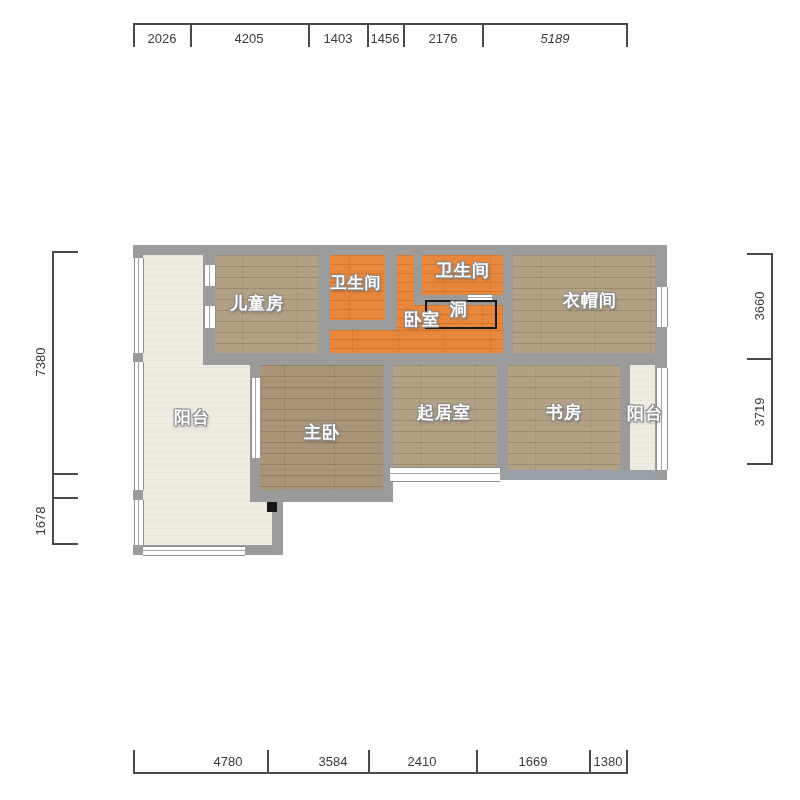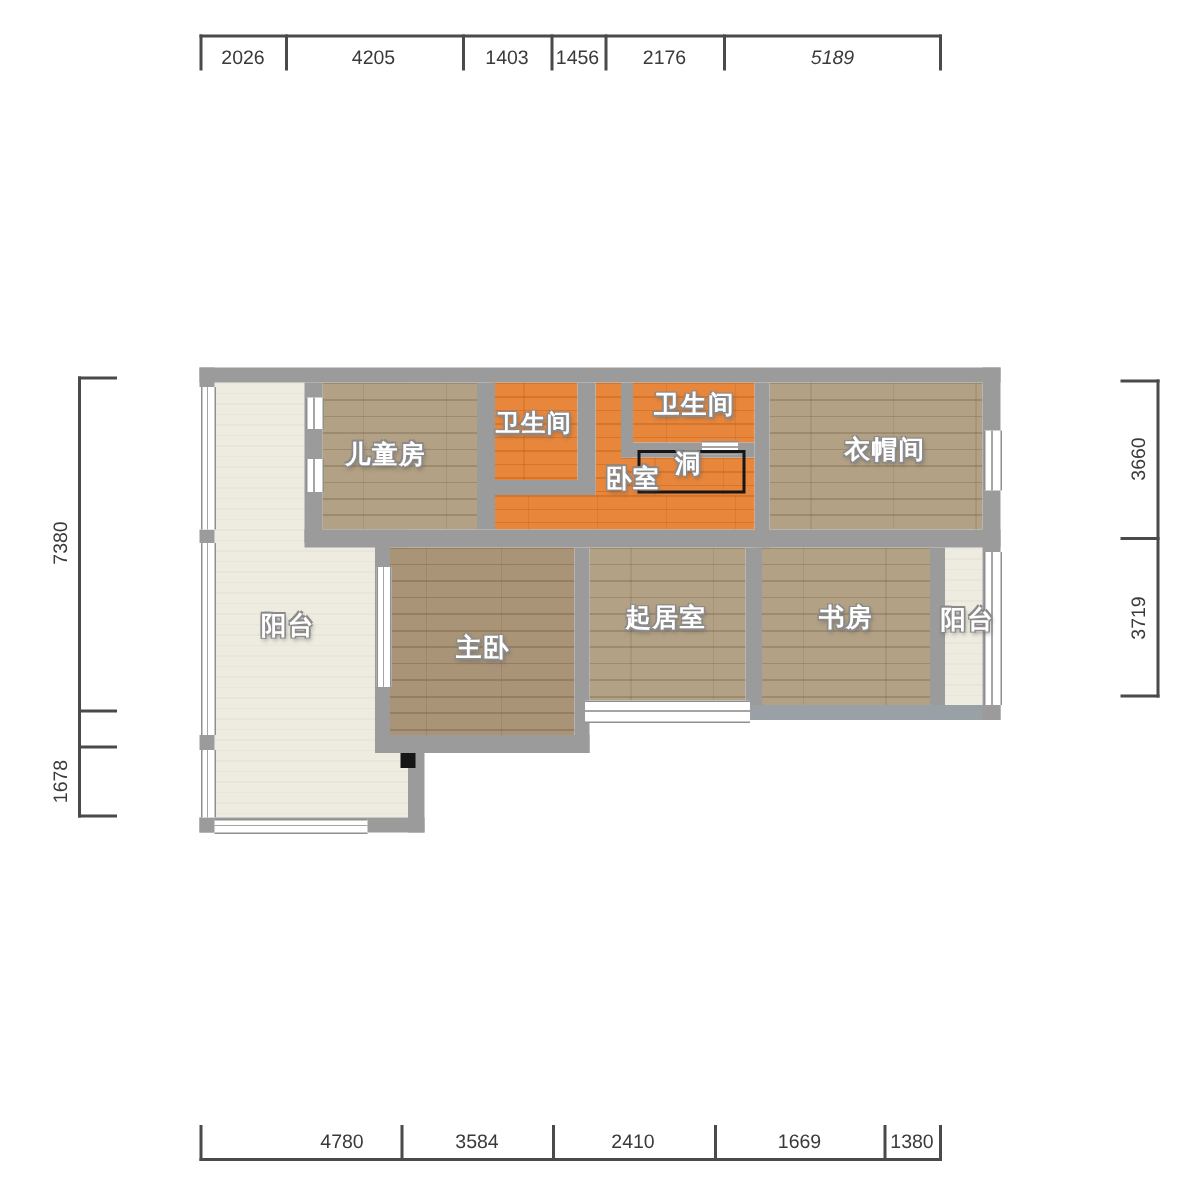--- a/index.html
+++ b/index.html
@@ -146,21 +146,21 @@
   <span class="dlabel" style="left:555px;top:38px;font-style:italic;">5189</span>
 
   <div class="abs dline" style="left:133px;top:772px;width:495px;height:2px;"></div>
   <div class="abs dtick" style="left:133px;top:750px;width:2px;height:24px;"></div>
   <div class="abs dtick" style="left:267px;top:750px;width:2px;height:24px;"></div>
   <div class="abs dtick" style="left:368px;top:750px;width:2px;height:24px;"></div>
   <div class="abs dtick" style="left:476px;top:750px;width:2px;height:24px;"></div>
   <div class="abs dtick" style="left:589px;top:750px;width:2px;height:24px;"></div>
   <div class="abs dtick" style="left:626px;top:750px;width:2px;height:24px;"></div>
   <span class="dlabel" style="left:200px;top:761px;margin-left:28px;">4780</span>
-  <span class="dlabel" style="left:318px;top:761px;text-align:right;">3584</span>
+  <span class="dlabel" style="left:333px;top:761px;text-align:right;">3584</span>
   <span class="dlabel" style="left:422px;top:761px;">2410</span>
   <span class="dlabel" style="left:533px;top:761px;">1669</span>
   <span class="dlabel" style="left:608px;top:761px;">1380</span>
 
   <div class="abs dline" style="left:52px;top:251px;width:2px;height:294px;"></div>
   <div class="abs dtick" style="left:52px;top:251px;width:26px;height:2px;"></div>
   <div class="abs dtick" style="left:52px;top:473px;width:26px;height:2px;"></div>
   <div class="abs dtick" style="left:52px;top:497px;width:26px;height:2px;"></div>
   <div class="abs dtick" style="left:52px;top:543px;width:26px;height:2px;"></div>
   <span class="dlabel rot" style="left:40px;top:362px;">7380</span>

